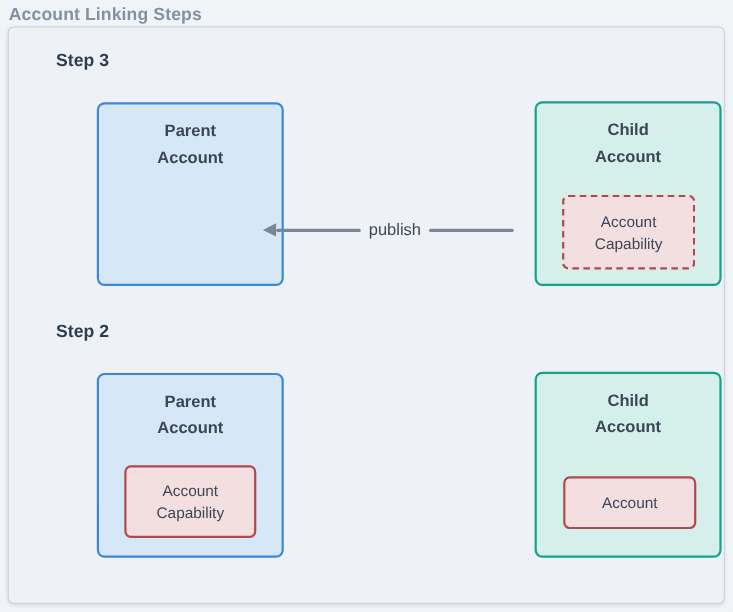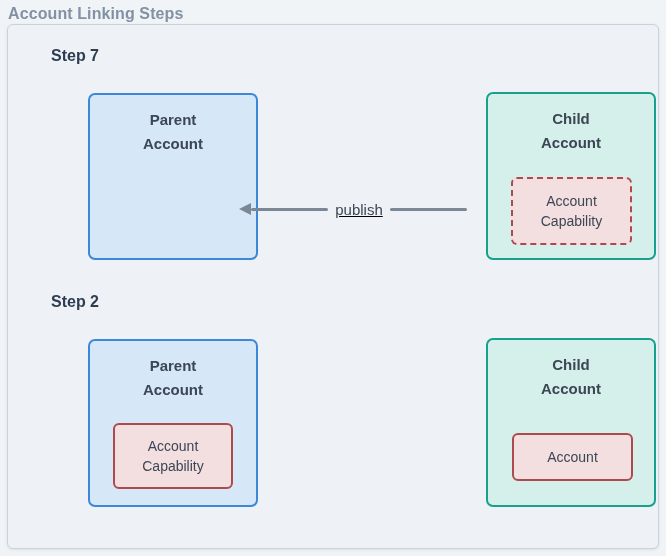--- a/index.html
+++ b/index.html
@@ -92,21 +92,21 @@
   #child2  { left: 439px; top: 313px; width: 170px; height: 169px; }
   #cap2    { left: 23px;  top: 82px;  width: 120px; height: 66px; }   
   #acct2   { left: 24px;  top: 93px;  width: 121px; height: 48px; }   
 
   .arrow-row {
     position: absolute;
     display: flex; align-items: center;
     height: 16px;
     z-index: 5;
   }
-  #arrow1 { left: 231px; top: 176px; width: 228px; text-decoration: underline; }
+  #arrow1 { left: 231px; top: 176px; width: 228px; }
   #arrow2 { left: 231px; top: 422px; width: 226px; }
   .arrow-line {
     flex: 1; height: 3px;
     background: var(--arrow-color);
     border-radius: 2px;
   }
   .arrow-label {
     font-size: 15px; color: var(--text-color);
     margin: 0 7px; white-space: nowrap;
   }
@@ -123,21 +123,21 @@
     border-left: 12px solid var(--arrow-color);
   }
 </style>
 </head>
 <body>
 
 <div class="page-label">Account Linking Steps</div>
 
 <div class="container">
 
-  <div class="step-heading step1-heading">Step 7</div>
+  <div class="step-heading step1-heading">Step 3</div>
 
   <div class="account-box parent-box" id="parent1">
     <div class="box-title">Parent Account</div>
   </div>
 
   <div class="account-box child-box" id="child1">
     <div class="box-title">Child Account</div>
     <div class="inner-box capability-box dashed" id="cap1">
       <div class="inner-label">Account Capability</div>
     </div>

